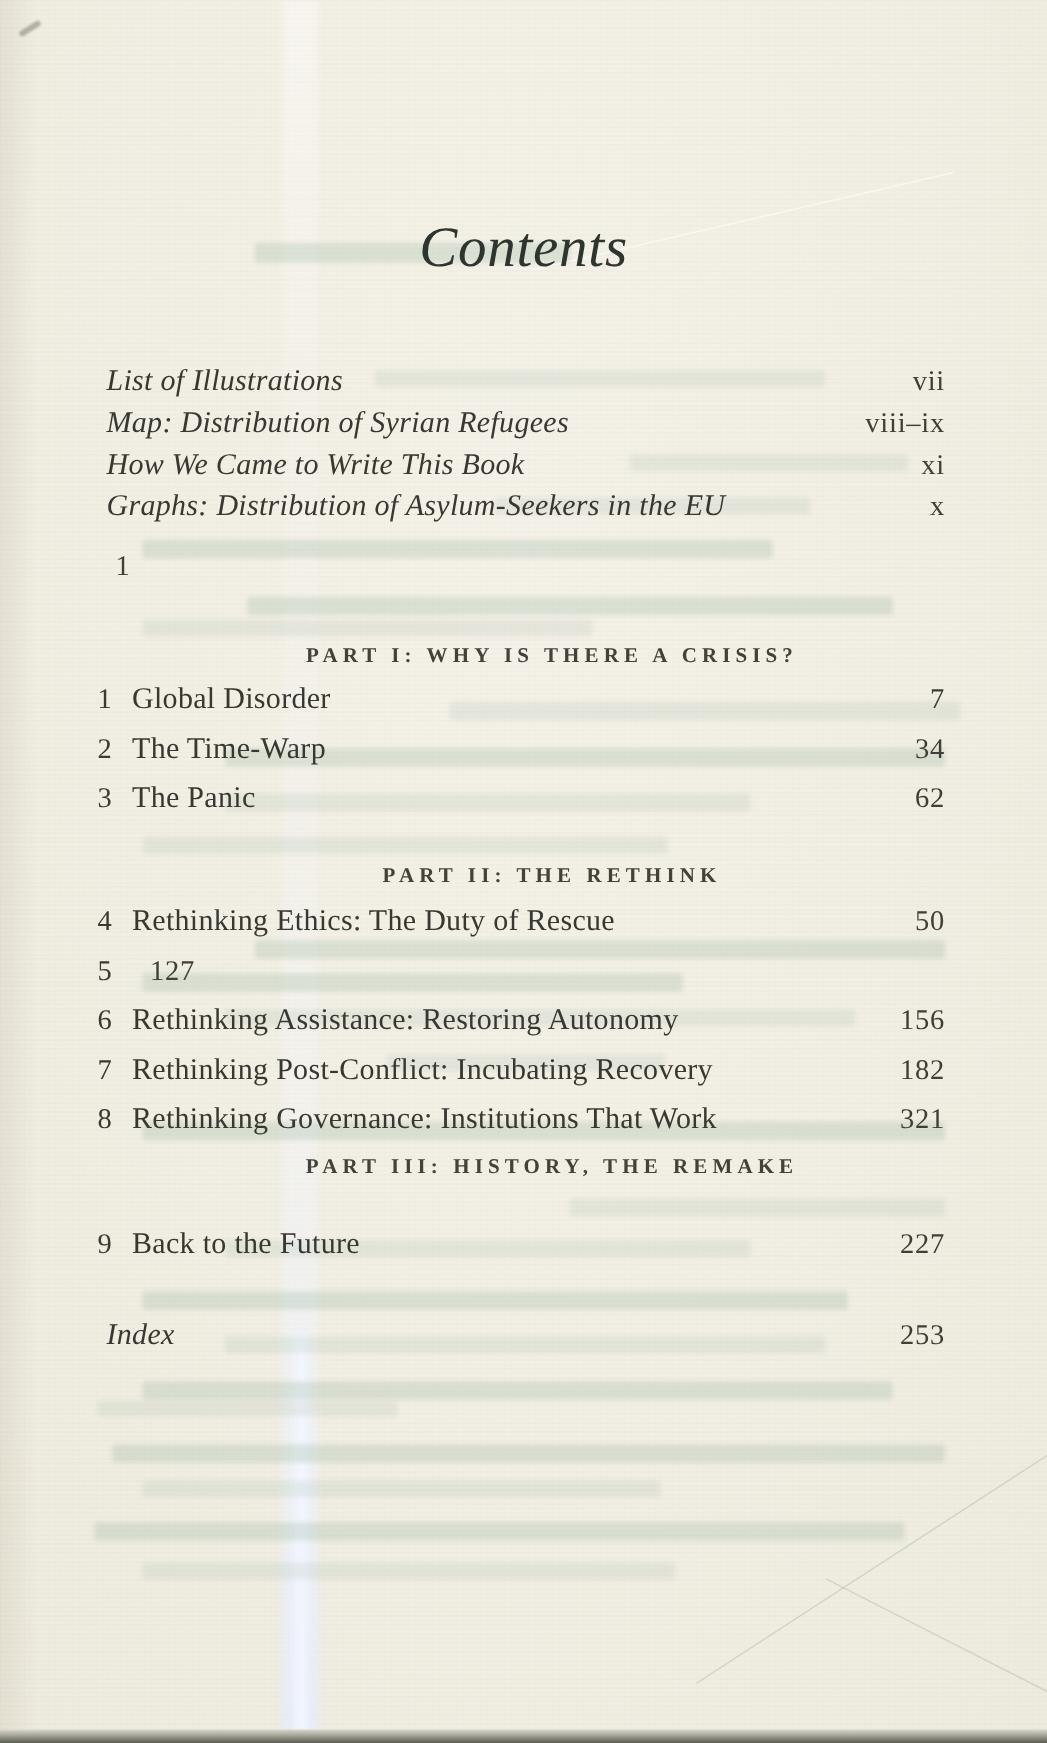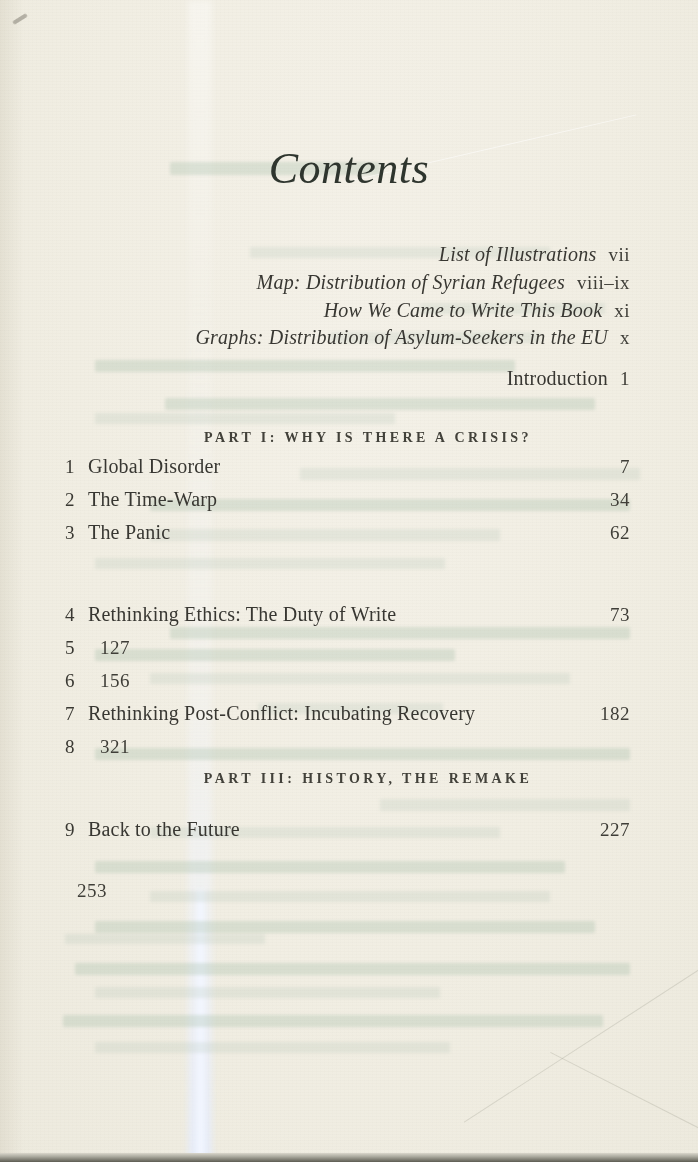--- a/index.html
+++ b/index.html
@@ -24,27 +24,27 @@
     transform:rotate(-32deg);border-radius:2px;opacity:.6;filter:blur(.6px);}
   .scan-bar{position:absolute;left:0;right:0;bottom:0;height:9px;
     background:linear-gradient(180deg,#d9d6cb 0%,#abaa9f 40%,#5d5c52 100%);}
   .ghost{position:absolute;background:rgba(152,181,160,.27);filter:blur(1.4px);border-radius:2px;pointer-events:none;}
   .ghost.alt{background:rgba(168,192,176,.20);}
   .scratch{position:absolute;height:1px;background:rgba(255,255,255,.55);pointer-events:none;}
   .scratch.dark{background:rgba(150,150,138,.28);}
 
   
   .title{position:absolute;top:143px;left:0;right:0;margin:0;text-align:center;
-    font-size:44px;font-weight:normal;font-style:italic;color:#2e352e;letter-spacing:.5px;}
+    font-size:38px;font-weight:normal;font-style:italic;color:#2e352e;letter-spacing:.5px;}
   .toc{position:absolute;left:65px;width:565px;}
   .row{display:flex;align-items:baseline;}
   .row .num{width:23px;flex:0 0 23px;font-size:19px;color:#3a3933;}
   .row .lbl{flex:1 1 auto;font-size:20px;letter-spacing:.2px;}
   .row .pg{flex:0 0 auto;margin-left:12px;font-size:19px;letter-spacing:.5px;color:#3f3e38;}
-  .indent .lbl{margin-left:6px;text-align:right;}
+  .indent .lbl{margin-left:6px;}
   .ital .lbl{font-style:italic;}
   .fm{top:241px;}  .fm .row{line-height:27.8px;}
   .intro{top:364px;} .intro .row{line-height:28px;}
   .part-head{position:absolute;left:0;right:0;margin:0;text-align:center;
     font-size:14px;font-weight:600;letter-spacing:3.4px;color:#42413a;padding-left:38px;}
   .ph1{top:430px;} .ch1{top:450px;}
   .ph2{top:577px;} .ch2{top:598px;}
   .ph3{top:771px;} .ch3{top:813px;}
   .ch1 .row,.ch2 .row,.ch3 .row{line-height:33px;}
   .bm{top:874px;} .bm .row{line-height:33px;}
@@ -105,21 +105,20 @@
       <span class="pg">xi</span>
     </div>
     <div class="row indent ital">
       <span class="lbl">Graphs: Distribution of Asylum-Seekers in the EU</span>
       <span class="pg">x</span>
     </div>
   </div>
 
   <div class="toc intro" style="position:absolute">
     <div class="row indent">
-      <span class="lbl">Introduction</span>
       <span class="pg">1</span>
     </div>
   </div>
 
   <h2 class="part-head ph1">PART I: WHY IS THERE A CRISIS?</h2>
   <div class="toc ch1" style="position:absolute">
     <div class="row">
       <span class="num">1</span>
       <span class="lbl">Global Disorder</span>
       <span class="pg">7</span>
@@ -129,54 +128,58 @@
       <span class="lbl">The Time-Warp</span>
       <span class="pg">34</span>
     </div>
     <div class="row">
       <span class="num">3</span>
       <span class="lbl">The Panic</span>
       <span class="pg">62</span>
     </div>
   </div>
 
+  <h2 class="part-head ph2">PART II: THE RETHINK</h2>
   <div class="toc ch2" style="position:absolute">
     <div class="row">
       <span class="num">4</span>
-      <span class="lbl">Rethinking Ethics: The Duty of Write</span>
-      <span class="pg">73</span>
+      <span class="lbl">Rethinking Ethics: The Duty of Rescue</span>
+      <span class="pg">50</span>
     </div>
     <div class="row">
       <span class="num">5</span>
       <span class="pg">127</span>
     </div>
     <div class="row">
       <span class="num">6</span>
+      <span class="lbl">Rethinking Assistance: Restoring Autonomy</span>
       <span class="pg">156</span>
     </div>
     <div class="row">
       <span class="num">7</span>
       <span class="lbl">Rethinking Post-Conflict: Incubating Recovery</span>
       <span class="pg">182</span>
     </div>
     <div class="row">
       <span class="num">8</span>
+      <span class="lbl">Rethinking Governance: Institutions That Work</span>
       <span class="pg">321</span>
     </div>
   </div>
 
   <h2 class="part-head ph3">PART III: HISTORY, THE REMAKE</h2>
   <div class="toc ch3" style="position:absolute">
     <div class="row">
       <span class="num">9</span>
       <span class="lbl">Back to the Future</span>
       <span class="pg">227</span>
     </div>
   </div>
 
   <div class="toc bm" style="position:absolute">
     <div class="row indent ital">
+      <span class="lbl">Index</span>
       <span class="pg">253</span>
     </div>
   </div>
 
   <div class="scan-bar"></div>
 </div>
 
 </body></html>

